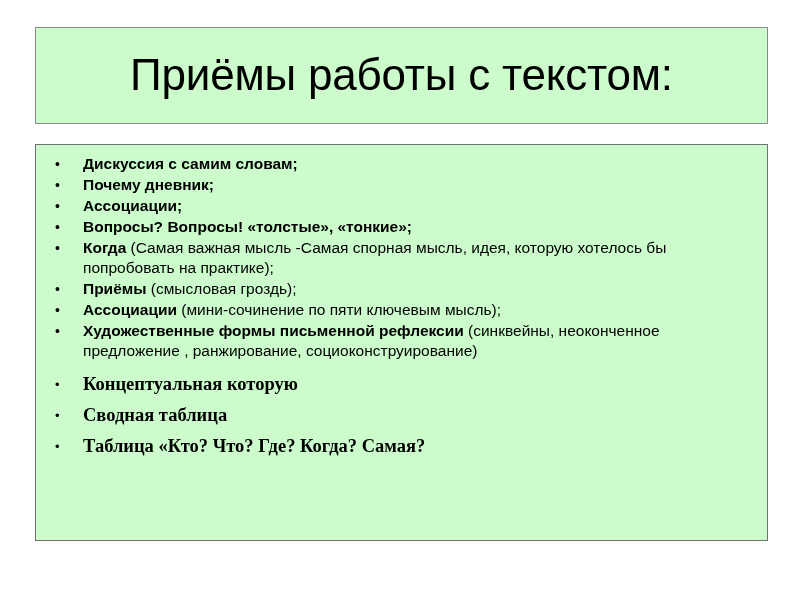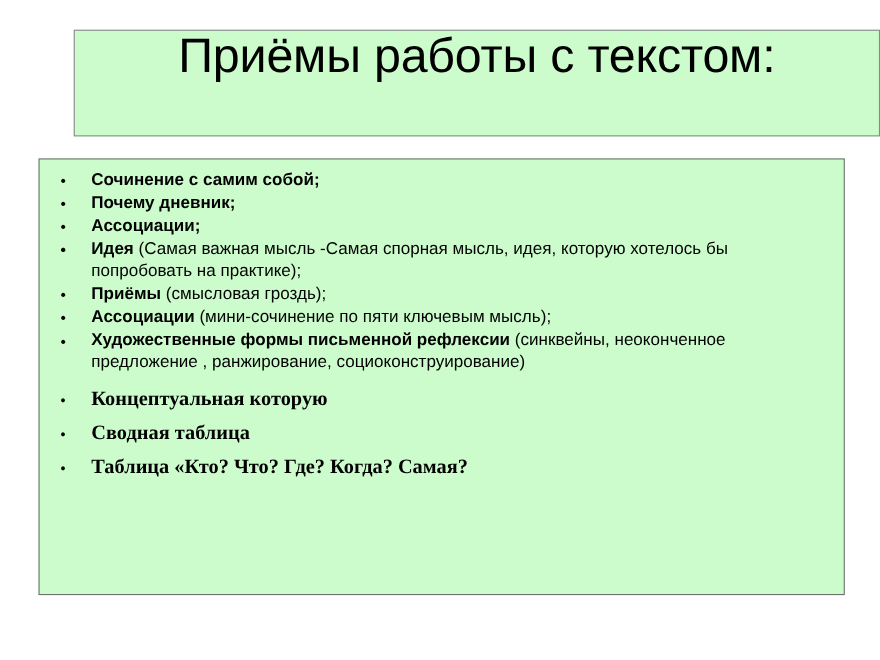--- a/index.html
+++ b/index.html
@@ -25,22 +25,22 @@
   .title-box {
     position: absolute;
     left: 35px;
     top: 27px;
     width: 733px;
     height: 97px;
     box-sizing: border-box;
     background: #ccfccc;
     border: 1px solid #8a8a8a;
     display: flex;
+    align-items: center;
     justify-content: center;
-    margin-left: 32px;
   }
   .title-text {
     font-family: "Liberation Sans", sans-serif;
     font-size: 44px;
     font-weight: 400;
     color: #000000;
     line-height: 1.05;
     letter-spacing: -0.2px;
     white-space: nowrap;
   }
@@ -113,41 +113,41 @@
 
   <div class="title-box">
     <div class="title-text">Приёмы работы с текстом:</div>
   </div>
 
   <div class="body-box">
     <ul class="bullet-list">
 
       <li class="bullet-item sans">
         <span class="dot">•</span>
-        <span class="lead">Сочинение с самим собой;</span><span class="rest"></span>
+        <span class="lead">Дискуссия с самим словам;</span><span class="rest"></span>
       </li>
 
       <li class="bullet-item sans">
         <span class="dot">•</span>
         <span class="lead">Почему дневник;</span><span class="rest"></span>
       </li>
 
       <li class="bullet-item sans">
         <span class="dot">•</span>
         <span class="lead">Ассоциации;</span><span class="rest"></span>
       </li>
 
       <li class="bullet-item sans">
         <span class="dot">•</span>
-        <span class="rest"></span>
+        <span class="lead">Вопросы? Вопросы!  «толстые», «тонкие»;</span><span class="rest"></span>
       </li>
 
       <li class="bullet-item sans">
         <span class="dot">•</span>
-        <span class="lead">Идея</span><span class="rest"> (Самая важная мысль -Самая спорная мысль, идея, которую хотелось бы попробовать на практике);</span>
+        <span class="lead">Когда</span><span class="rest"> (Самая важная мысль -Самая спорная мысль, идея, которую хотелось бы попробовать на практике);</span>
       </li>
 
       <li class="bullet-item sans">
         <span class="dot">•</span>
         <span class="lead">Приёмы</span><span class="rest"> (смысловая гроздь);</span>
       </li>
 
       <li class="bullet-item sans">
         <span class="dot">•</span>
         <span class="lead">Ассоциации</span><span class="rest"> (мини-сочинение по пяти ключевым мысль);</span>

